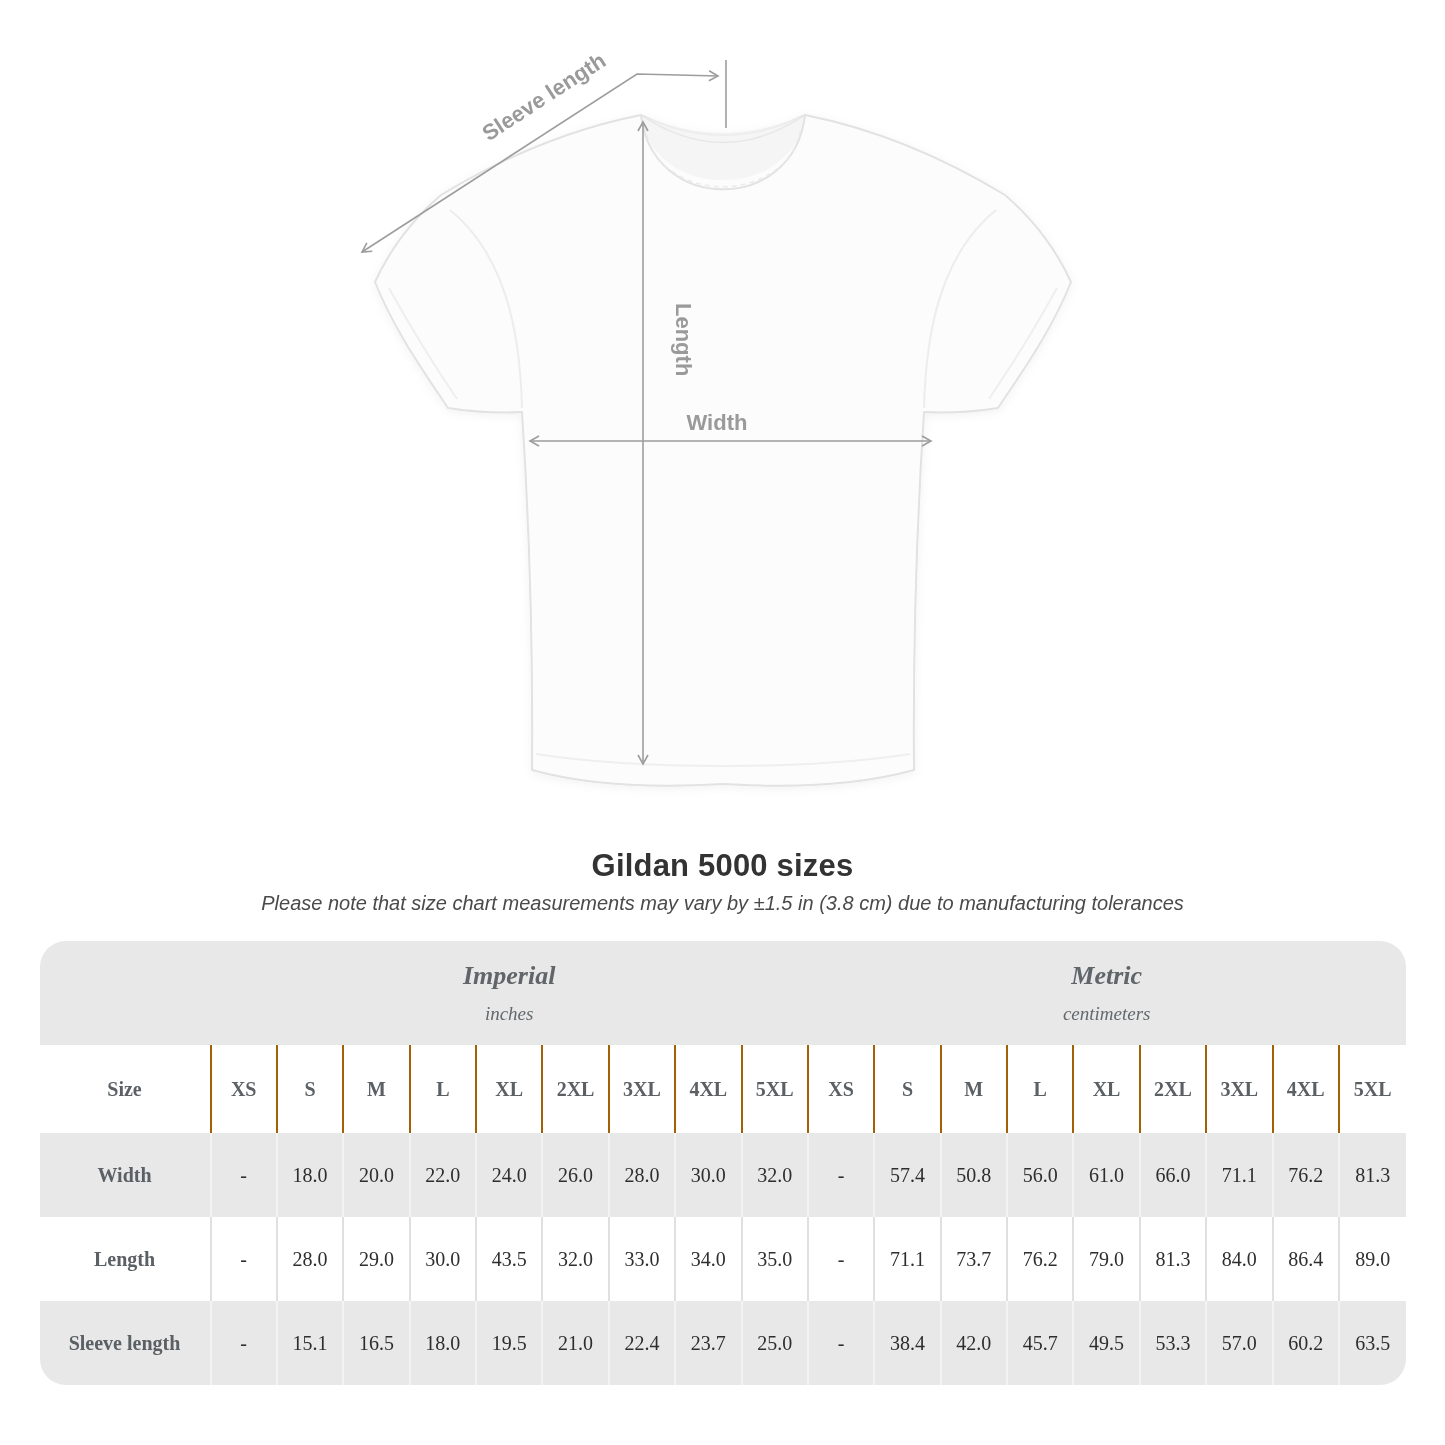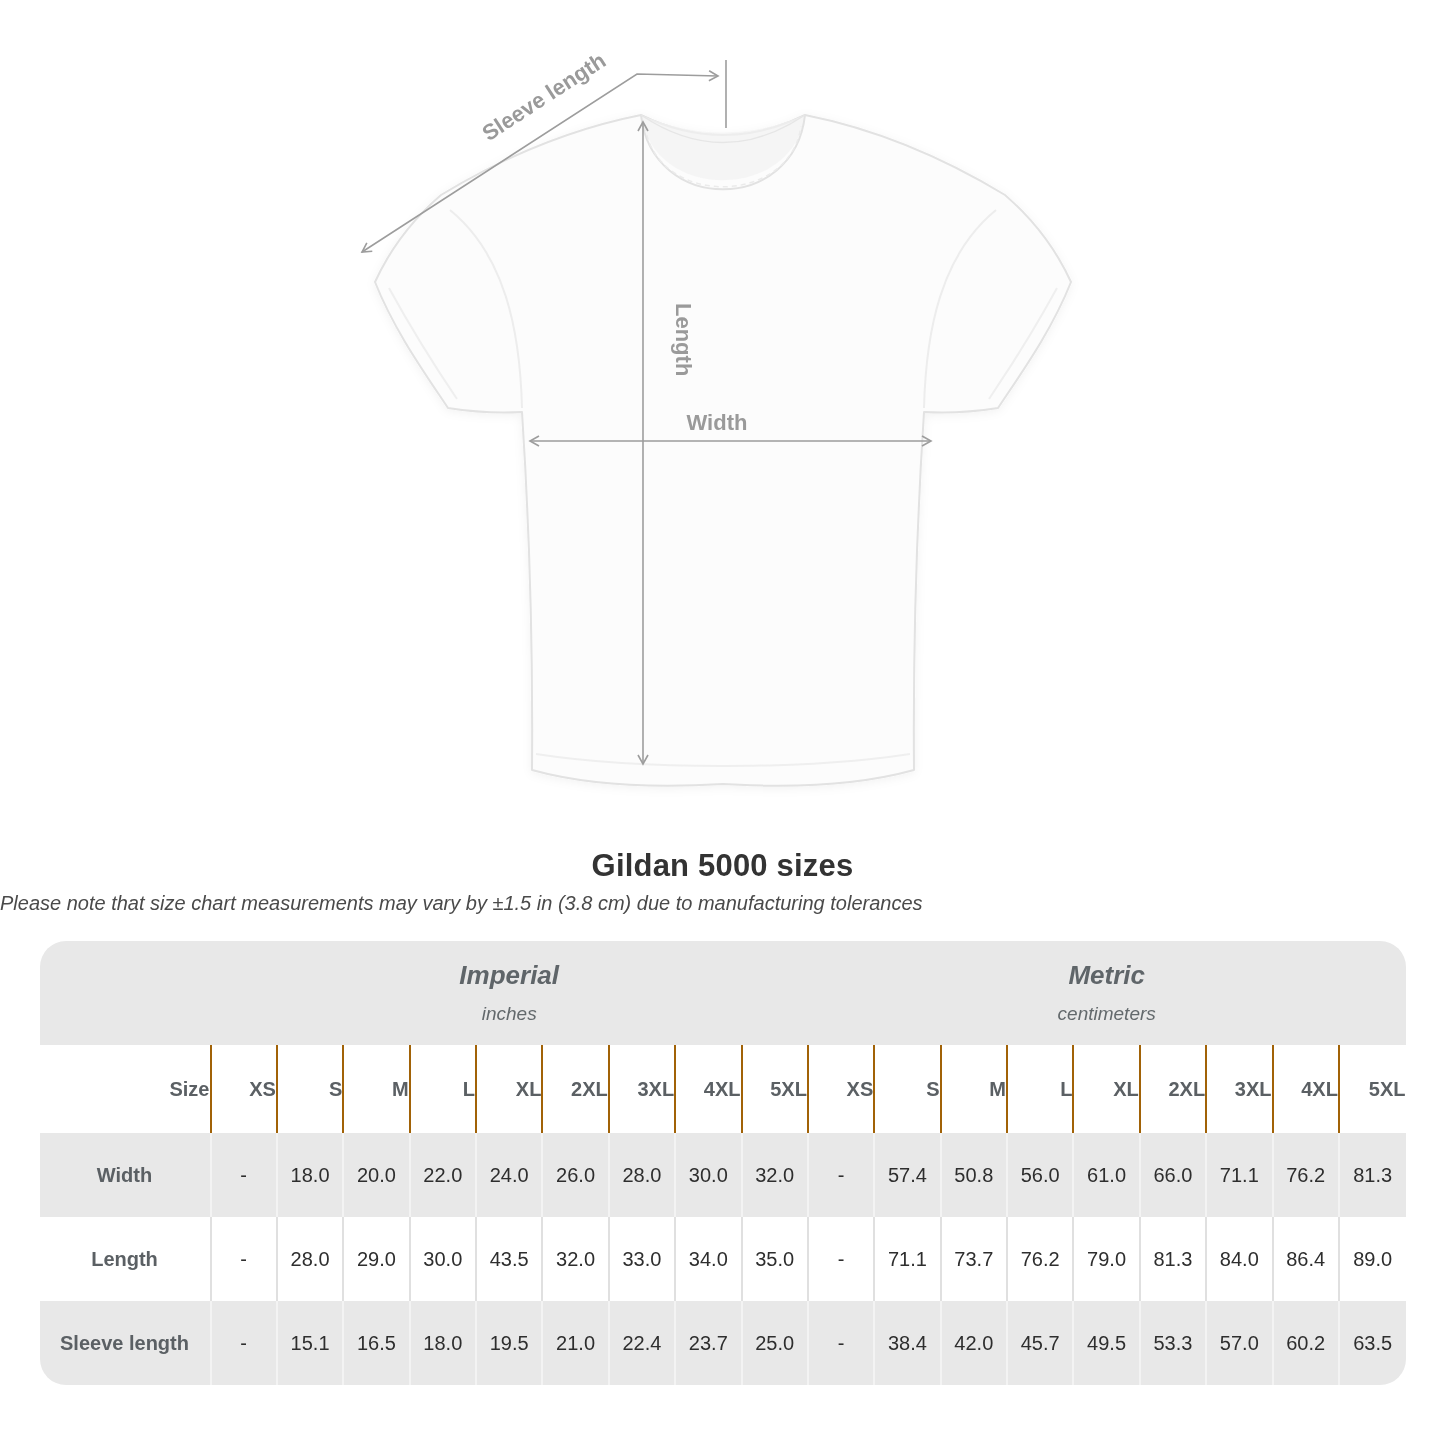--- a/index.html
+++ b/index.html
@@ -13,36 +13,38 @@
   .diagram svg{display:block;}
   .title{
     text-align:center;
     font-size:31px;
     font-weight:bold;
     color:#333333;
     margin:16px 0 8px 0;
     letter-spacing:0.2px;
   }
   .subtitle{
+    text-align:center;
     font-style:italic;
     font-size:20px;
     color:#4a4a4a;
     margin:0 0 26px 0;
   }
   .table-wrap{
     width:1366px;
     margin:0 auto;
     border-radius:26px;
     overflow:hidden;
     background:#ffffff;
   }
   table.size-table{
     width:1366px;
     border-collapse:collapse;
     table-layout:fixed;
+    font-family:Liberation Serif, serif;
   }
   table.size-table col.label-col{width:171px;}
   table.size-table td, table.size-table th{
     padding:0;
     text-align:center;
     vertical-align:middle;
     font-size:20px;
   }
   tr.group-row td{
     background:#e8e8e8;
@@ -60,21 +62,20 @@
     font-size:19px;
     font-style:italic;
     color:#63696c;
     margin-top:13px;
   }
   tr.head-row th{
     background:#ffffff;
     height:88px;
     font-weight:bold;
     color:#5b6064;
-    text-align:right;
   }
   tr.head-row th + th{border-left:2px solid #a16207;}
   tr.data-row{height:84px;}
   tr.data-row th{
     font-weight:bold;
     color:#5b6064;
   }
   tr.data-row td{color:#2e2e2e;}
   tr.row-gray th, tr.row-gray td{background:#e8e8e8;}
   tr.row-white th, tr.row-white td{background:#ffffff;}

